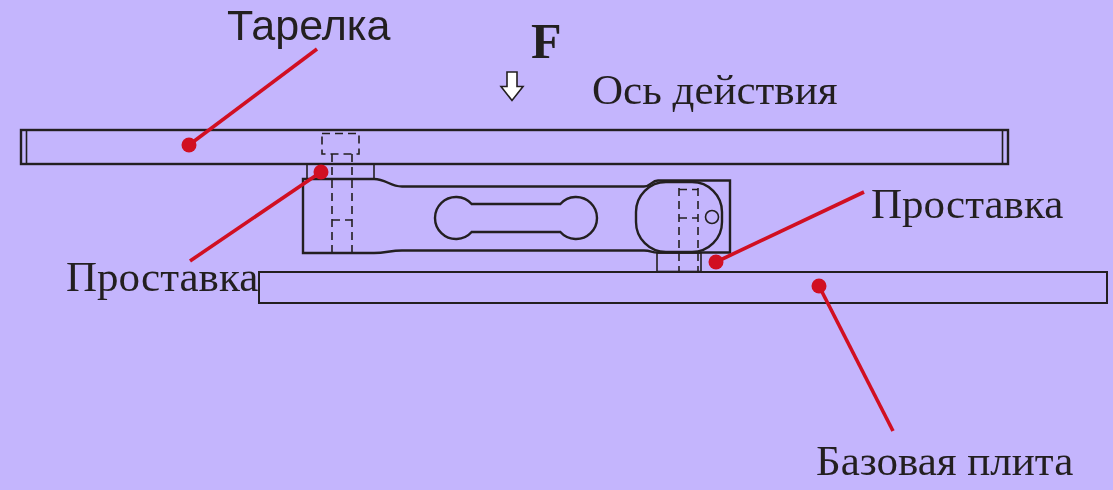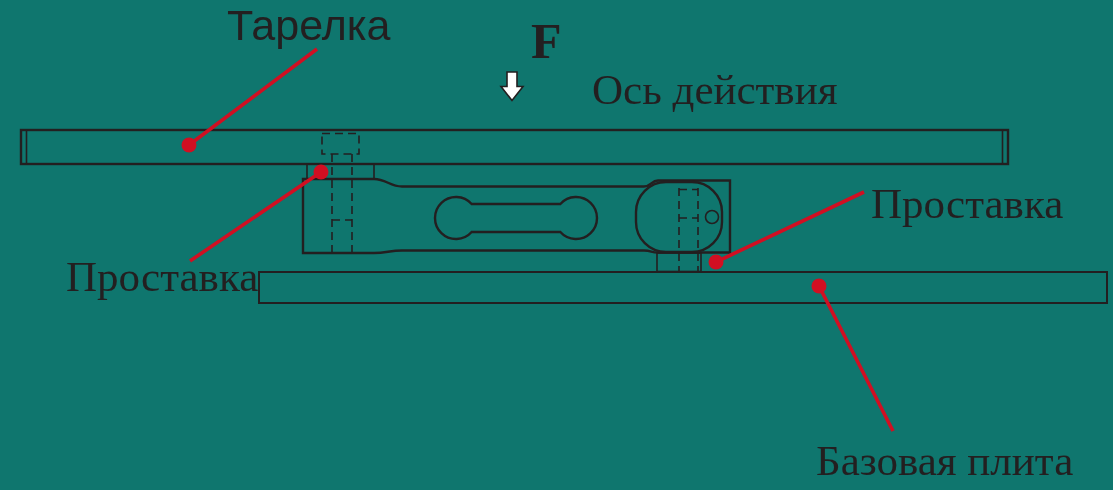--- a/index.html
+++ b/index.html
@@ -1,16 +1,16 @@
 <!DOCTYPE html>
 <html style="--leader-red: #d10f22; --line-black: #231f20;"><head>
 <meta charset="utf-8">
 <style>
   html,body{margin:0;padding:0;background:#ffffff;}
-  .stage{position:relative;width:1113px;height:490px;background:#0f766e;overflow:hidden;
+  .stage{position:relative;width:1113px;height:490px;background:#c4b5fd;overflow:hidden;
          font-family:"Liberation Serif", serif;text-decoration:underline;}
   svg{display:block;}
   
   .ln{stroke:var(--line-black,#231f20);stroke-width:2.4;fill:none;}
   .ln-thin{stroke:var(--line-black,#231f20);stroke-width:1.6;fill:none;}
   .hidden-ln{stroke:var(--line-black,#231f20);stroke-width:1.6;fill:none;
              stroke-dasharray:8 5;}
   .hatch-ln{stroke:var(--line-black,#231f20);stroke-width:1.2;}
   .leader{stroke:var(--leader-red,#d10f22);stroke-width:3.6;fill:none;}
   .dot{fill:var(--leader-red,#d10f22);stroke:none;}

